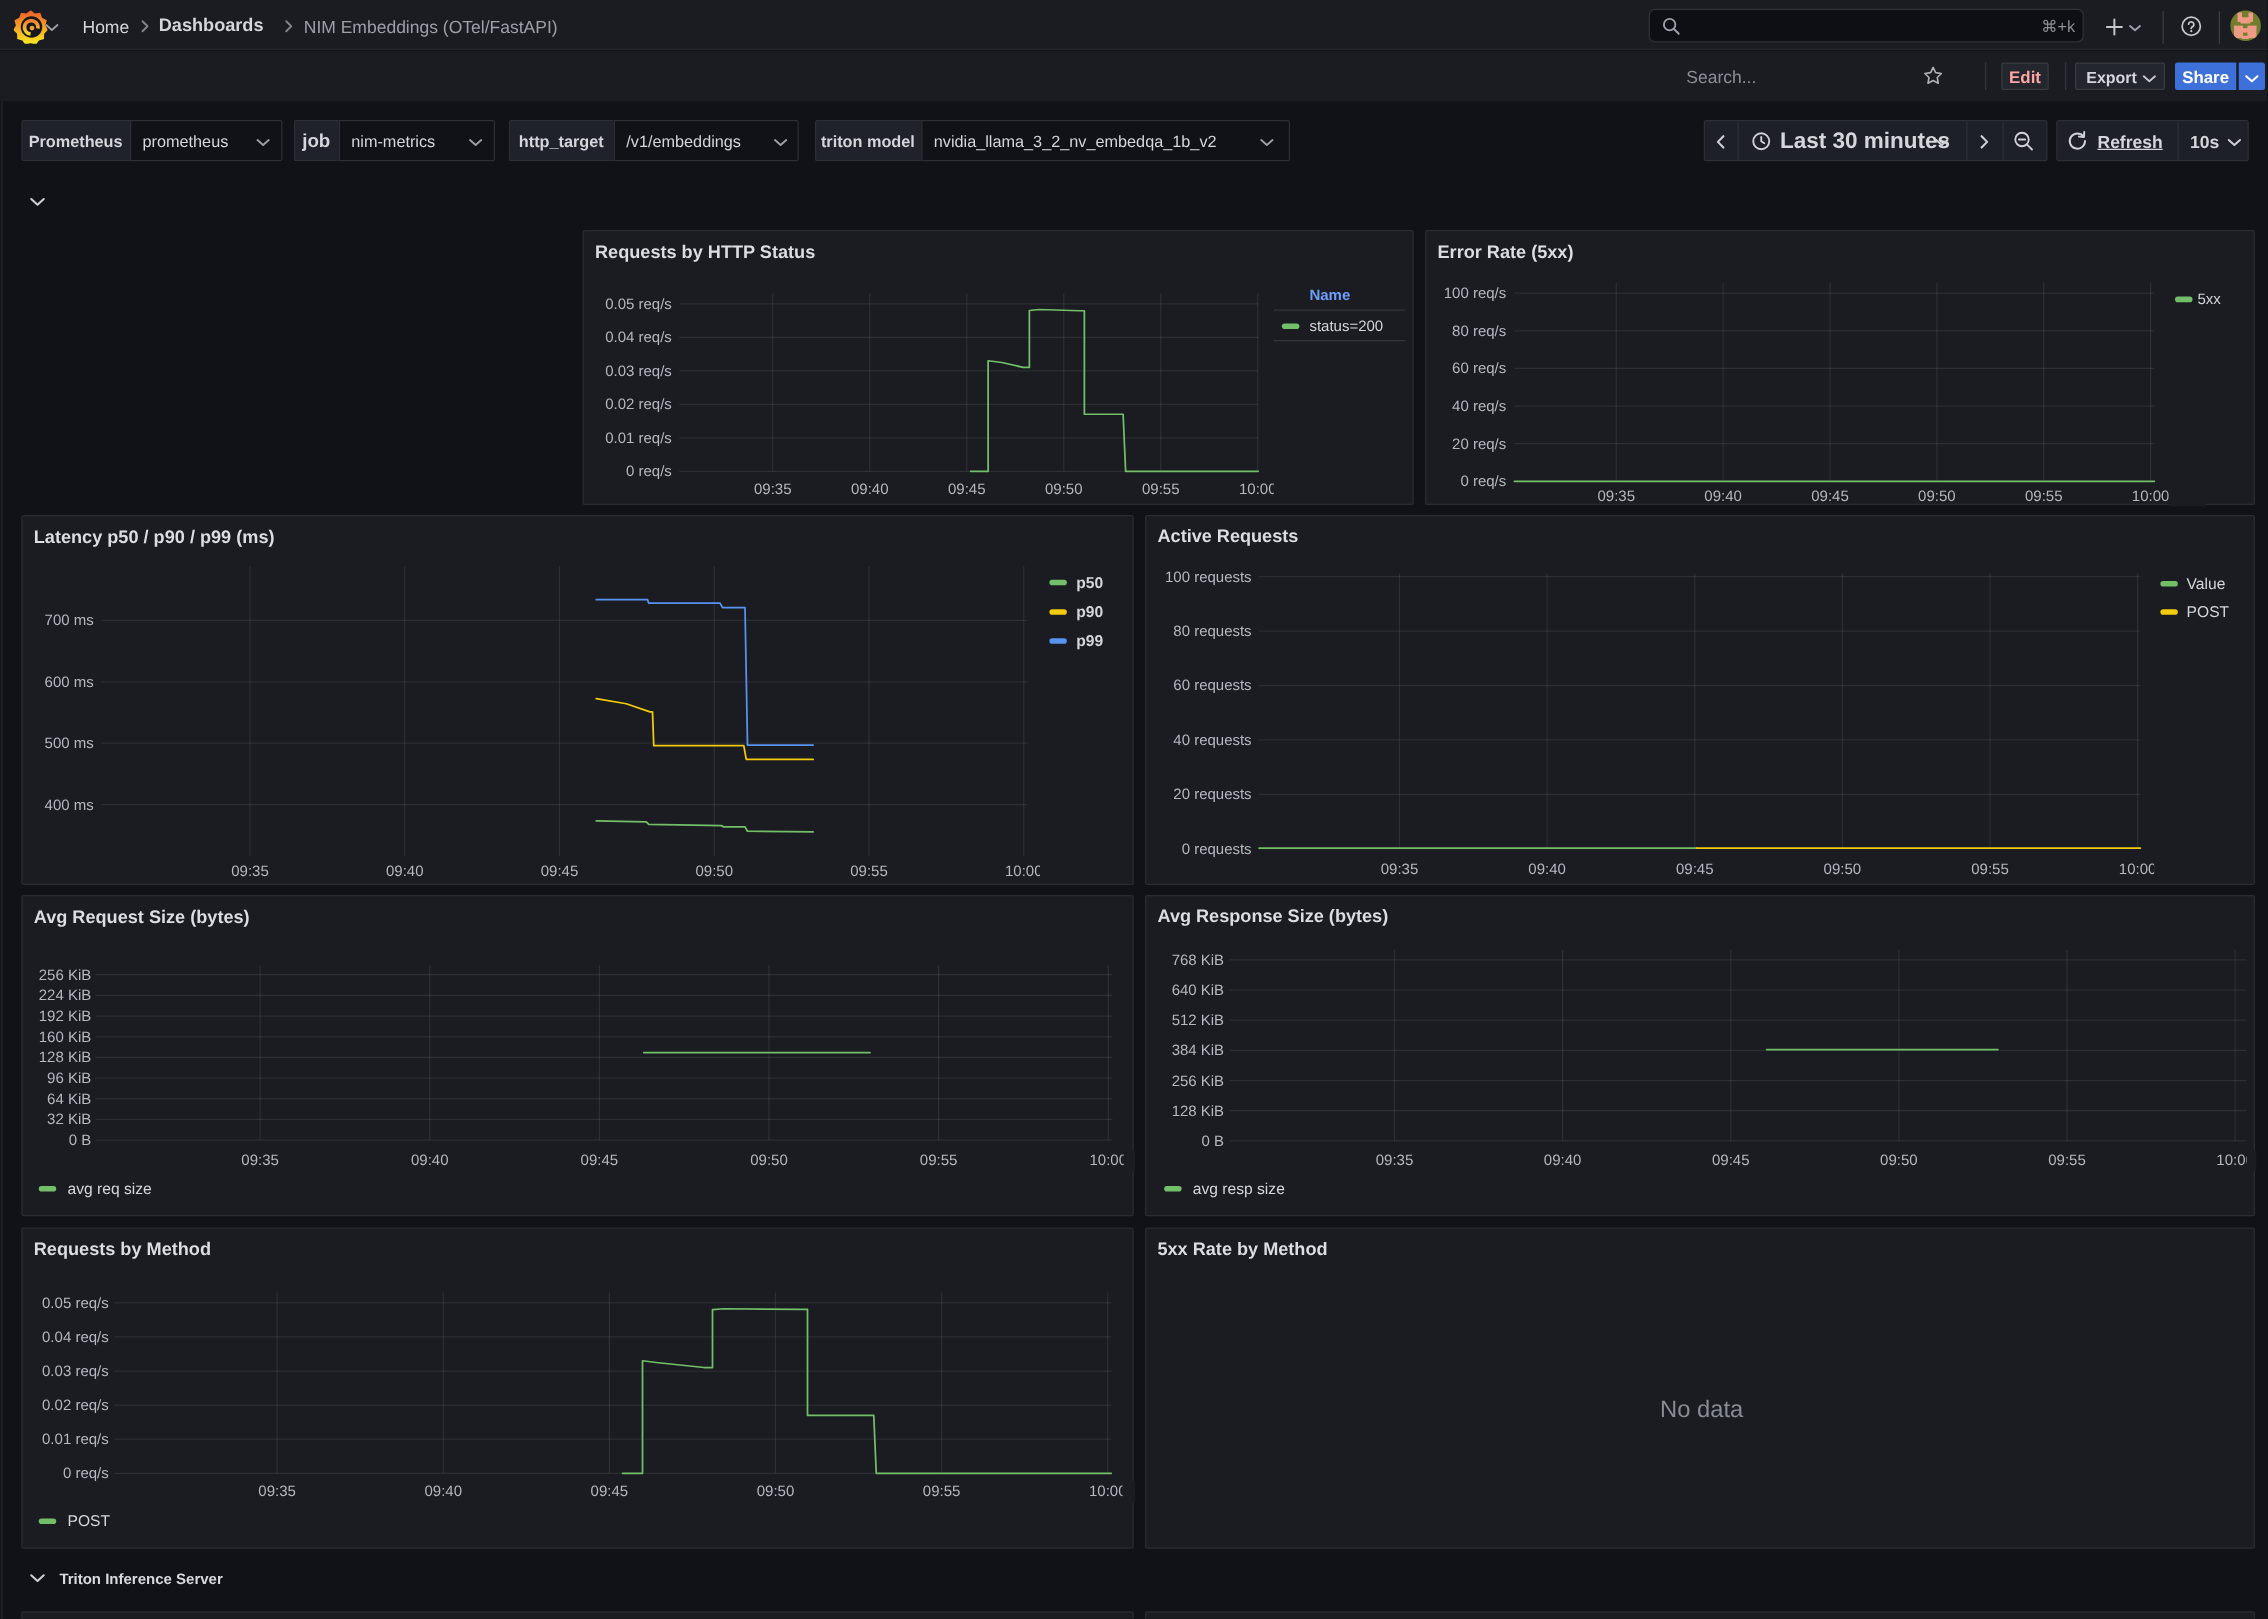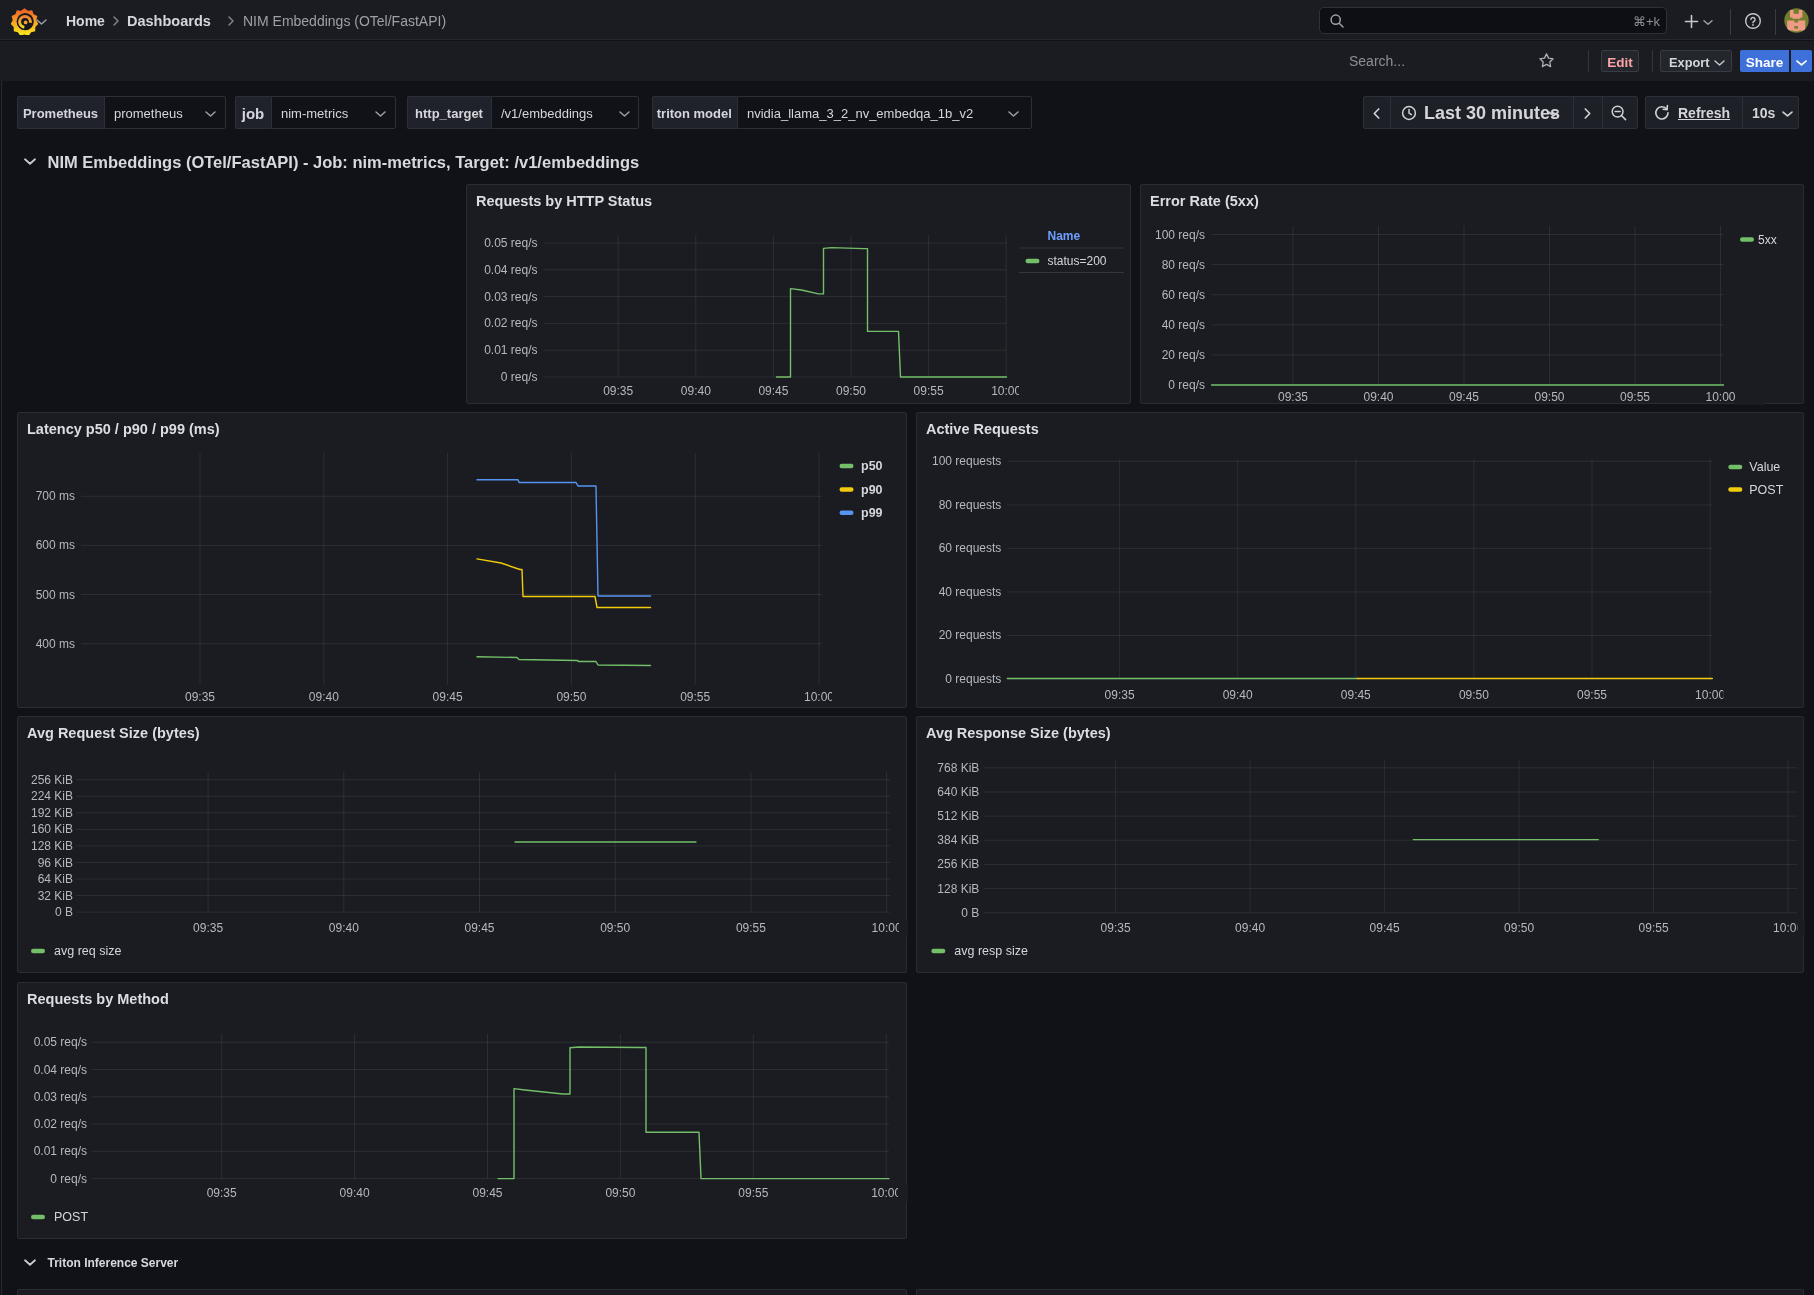--- a/index.html
+++ b/index.html
@@ -249,26 +249,31 @@
         <text x="602.4" y="214" text-anchor="middle" font-family="Liberation Sans, sans-serif" font-size="12" fill="#b6b8c0" font-weight="normal">09:50</text>
         <text x="735.3" y="214" text-anchor="middle" font-family="Liberation Sans, sans-serif" font-size="12" fill="#b6b8c0" font-weight="normal">09:55</text>
         <text x="868.2" y="214" text-anchor="middle" font-family="Liberation Sans, sans-serif" font-size="12" fill="#b6b8c0" font-weight="normal">10:00</text>
         <rect x="880" y="202" width="30" height="17" fill="#1a1c21"></rect>
         <polyline points="480,195.6 496,195.6 496,105.6 507,107 545,111 552,111 552,64.7 561,64 623,64.5 628,64.5 628,149.2 681,149.2 683,195.6 871,195.6" fill="none" stroke="#73bf69" stroke-width="1.4" stroke-linejoin="round" stroke-linecap="round"></polyline>
         <rect x="13" y="231.75" width="14" height="4.5" rx="2.25" fill="#73bf69"></rect>
         <text x="36" y="238" text-anchor="start" font-family="Liberation Sans, sans-serif" font-size="12.5" fill="#d5d6db" font-weight="normal">POST</text>
         <text x="9" y="21" text-anchor="start" font-family="Liberation Sans, sans-serif" font-size="14.5" fill="#dcdde2" font-weight="bold">Requests by Method</text>
       </svg>
     </div>
+    <div class="panel" style="left:915.7px;top:982px;width:888.3px;height:257px;">
+      <svg width="888.3" height="257" viewBox="0 0 888.3 257" style="position:absolute;left:0;top:0;">
+        <text x="9" y="21" text-anchor="start" font-family="Liberation Sans, sans-serif" font-size="14.5" fill="#dcdde2" font-weight="bold">5xx Rate by Method</text>
+        <text x="444.29999999999995" y="151" text-anchor="middle" font-family="Liberation Sans, sans-serif" font-size="19" fill="#888c93" font-weight="normal">No data</text>
+      </svg>
+    </div>
     <div class="panel" style="left:17px;top:1288.6px;width:890px;height:20px;"></div>
     <div class="panel" style="left:915.7px;top:1288.6px;width:888.3px;height:20px;"></div>
 <svg width="14" height="10" viewBox="0 0 14 10" style="position:absolute;left:23.0px;top:156.0px;">
       <path d="M2 3.25 L7.0 7.75 L12 3.25" fill="none" stroke="#cdced4" stroke-width="1.7" stroke-linecap="round" stroke-linejoin="round"></path>
     </svg>
-    <div style="position:absolute;left:47.5px;top:161.5px;transform:translateY(-50%);font-size:16.5px;color:#d8d9de;font-weight:bold;letter-spacing:0;white-space:nowrap;">NIM Embeddings (OTel/FastAPI) - Job: nim-metrics, Target: /v1/embeddings</div>
     <svg width="14" height="10" viewBox="0 0 14 10" style="position:absolute;left:23.0px;top:1257.0px;">
       <path d="M2 3.25 L7.0 7.75 L12 3.25" fill="none" stroke="#cdced4" stroke-width="1.7" stroke-linecap="round" stroke-linejoin="round"></path>
     </svg>
     <div style="position:absolute;left:47.5px;top:1262.5px;transform:translateY(-50%);font-size:12px;color:#d8d9de;font-weight:bold;letter-spacing:0;white-space:nowrap;text-align:right;">Triton Inference Server</div>
 <div style="position:absolute;left:0;top:0;width:1814px;height:40px;background:#1a1c22;border-bottom:1px solid #26282e;"></div>
     <div style="position:absolute;left:0;top:41px;width:1814px;height:40px;background:#1a1c22;"></div>
     <svg width="27" height="28" viewBox="0 0 27 28" style="position:absolute;left:10.5px;top:7px;">
 <defs>
 <linearGradient id="gl" x1="0" y1="0" x2="0" y2="1">
 <stop offset="0" stop-color="#f05a28"></stop>
@@ -280,21 +285,21 @@
         </linearGradient>
 </defs>
 <path d="M13.5 1.2 L17 3.8 L21.2 3.2 L22.6 7.2 L26.4 9.1 L25.3 13.3 L27.4 17 L24.3 19.9 L24.2 24.2 L20.1 25.3 L17.7 28.8 L13.5 27.5 L9.3 28.8 L6.9 25.3 L2.8 24.2 L2.7 19.9 L-0.4 17 L1.7 13.3 L0.6 9.1 L4.4 7.2 L5.8 3.2 L10 3.8 Z" fill="url(#gl)"></path>
 <circle cx="14.2" cy="14.6" r="8.6" fill="#16181d"></circle>
 <circle cx="14" cy="14.8" r="5.4" fill="none" stroke="url(#gl2)" stroke-width="3" stroke-dasharray="26 8" stroke-dashoffset="-9"></circle>
 <circle cx="14.6" cy="15.4" r="1.9" fill="#f4a12c"></circle>
 </svg>
     <svg width="13" height="9" viewBox="0 0 13 9" style="position:absolute;left:35.0px;top:16.5px;">
       <path d="M2 3.025 L6.5 6.975 L11 3.025" fill="none" stroke="#9da0a8" stroke-width="1.5" stroke-linecap="round" stroke-linejoin="round"></path>
     </svg>
-    <div style="position:absolute;left:66px;top:21px;transform:translateY(-50%);font-size:14px;color:#d5d6db;font-weight:bold;letter-spacing:0;white-space:nowrap;">Home</div>
+    <div style="position:absolute;left:66px;top:21px;transform:translateY(-50%);font-size:14px;color:#d5d6db;font-weight:normal;letter-spacing:0;white-space:nowrap;">Home</div>
     <svg width="8" height="12" viewBox="0 0 8 12" style="position:absolute;left:111.5px;top:15.0px;">
       <path d="M2.0 2 L6.0 6.0 L2.0 10" fill="none" stroke="#82848c" stroke-width="1.5" stroke-linecap="round" stroke-linejoin="round"></path>
     </svg>
     <div style="position:absolute;left:127px;top:21px;transform:translateY(-50%);font-size:14.5px;color:#d5d6db;font-weight:bold;letter-spacing:0;white-space:nowrap;">Dashboards</div>
     <svg width="8" height="12" viewBox="0 0 8 12" style="position:absolute;left:226.5px;top:15.0px;">
       <path d="M2.0 2 L6.0 6.0 L2.0 10" fill="none" stroke="#82848c" stroke-width="1.5" stroke-linecap="round" stroke-linejoin="round"></path>
     </svg>
     <div style="position:absolute;left:243px;top:21px;transform:translateY(-50%);font-size:14px;color:#9ea0a7;font-weight:normal;letter-spacing:0;white-space:nowrap;">NIM Embeddings (OTel/FastAPI)</div>
     <div style="position:absolute;left:1319px;top:7px;width:348px;height:27px;background:#0e0f14;border:1px solid #2f3137;border-radius:5px;"></div>
     <svg width="16" height="16" viewBox="0 0 16 16" style="position:absolute;left:1329px;top:13px;">

